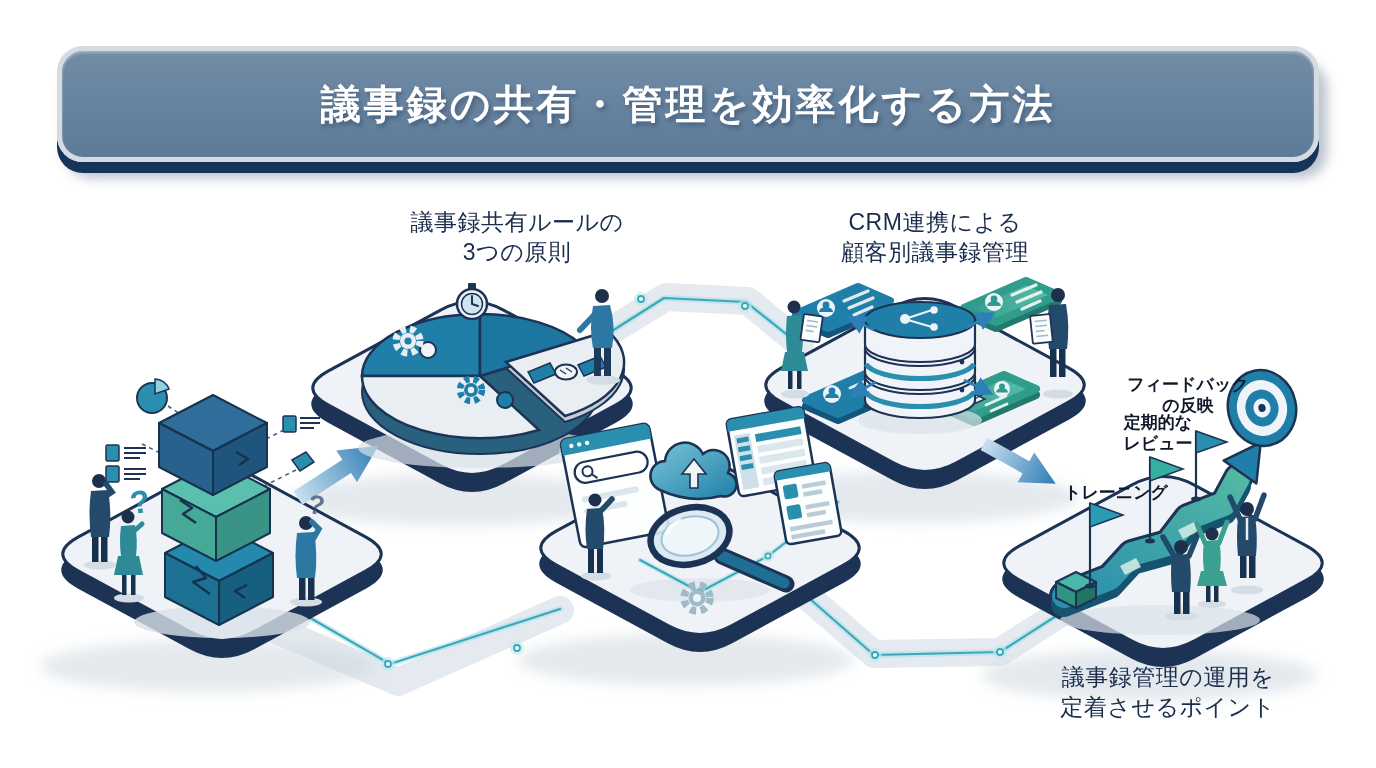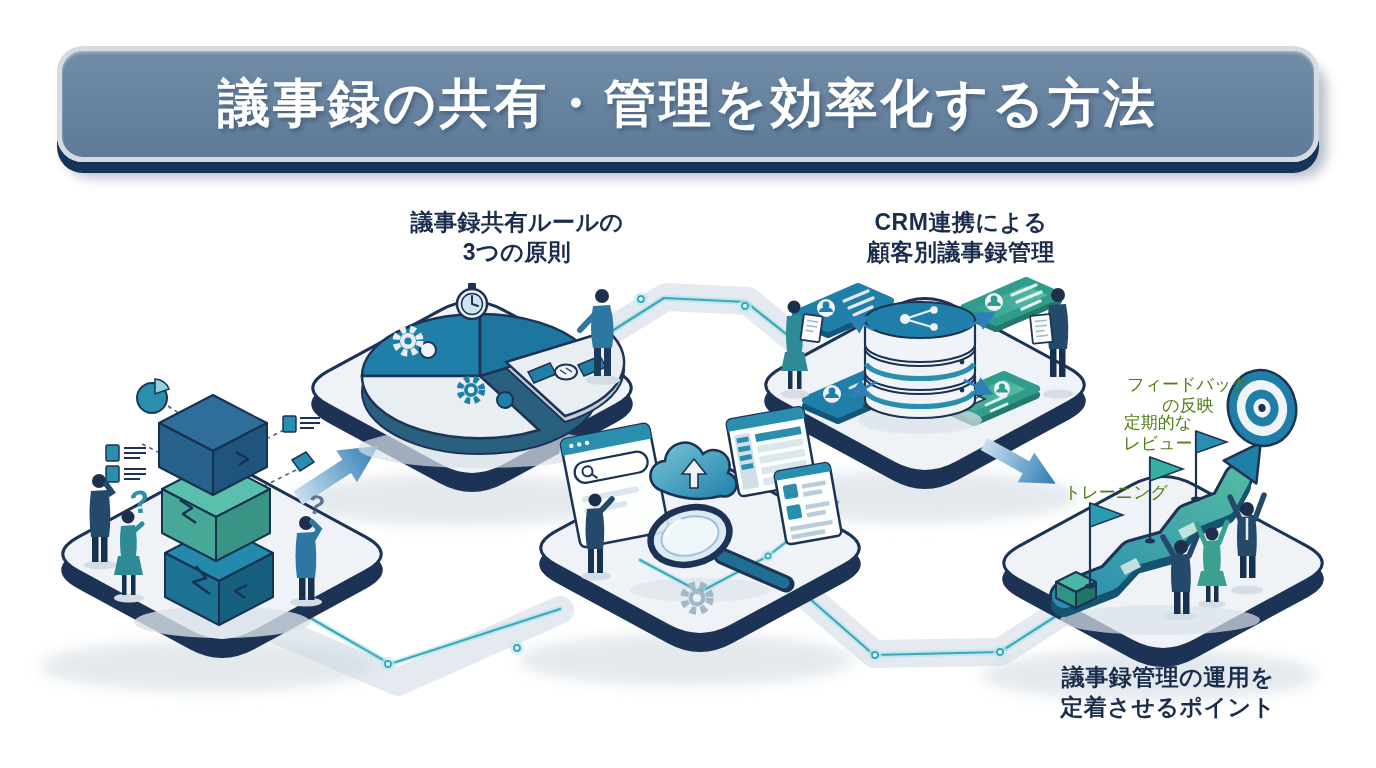--- a/index.html
+++ b/index.html
@@ -4,25 +4,25 @@
 <style>
   html,body{margin:0;padding:0;background:#ffffff;}
   #canvas{position:relative;width:1376px;height:768px;overflow:hidden;background:#ffffff;
           font-family:"Liberation Sans",sans-serif;}
   #scene{position:absolute;left:0;top:0;}
   .banner{position:absolute;left:57px;top:46px;width:1252px;height:106px;
           background:linear-gradient(180deg,#728ca6 0%,#66829e 55%,#5d7a97 100%);
           border:5px solid #d4dbe1;border-radius:26px;
           box-shadow:0 11px 0 #16335a, 8px 16px 12px rgba(22,51,90,.30), inset 0 2px 3px rgba(255,255,255,.35);
           display:flex;align-items:center;justify-content:center;}
-  .banner h1{margin:0;color:#ffffff;font-size:52px;font-weight:800;letter-spacing:3px;
+  .banner h1{margin:0;color:#ffffff;font-size:40px;font-weight:800;letter-spacing:3px;
           text-shadow:2px 3px 4px rgba(15,35,70,.35);white-space:nowrap;}
   .step-label{position:absolute;width:320px;text-align:center;color:#1b2d4d;
-          font-size:23px;font-weight:700;line-height:1.32;white-space:pre-line;letter-spacing:.5px;}
-  .annot{position:absolute;text-align:center;color:#4d7c0f;font-size:17px;font-weight:400;
+          font-size:23px;font-weight:400;line-height:1.32;white-space:pre-line;letter-spacing:.5px;}
+  .annot{position:absolute;text-align:center;color:#0f172a;font-size:17px;font-weight:700;
           line-height:1.25;white-space:pre-line;}
   .qmark{position:absolute;font-weight:800;line-height:1;}
   .qmark.left{left:130px;top:486px;font-size:32px;color:#2a8fae;transform:rotate(-8deg);}
   .qmark.right{left:308px;top:492px;font-size:27px;color:#5f7591;transform:rotate(10deg);}
 </style>
 </head>
 <body>
 
 <div id="canvas">
 
@@ -547,21 +547,21 @@
     </g>
   </g>
 </svg>
 
 <div class="banner">
   <h1>議事録の共有・管理を効率化する方法</h1>
 </div>
 
 <div class="step-label" style="left:357px;top:207px;">議事録共有ルールの
 3つの原則</div>
-<div class="step-label" style="left:801px;top:207px;">CRM連携による
+<div class="step-label" style="left:775px;top:207px;">CRM連携による
 顧客別議事録管理</div>
 <div class="step-label" style="left:1008px;top:662px;">議事録管理の運用を
 定着させるポイント</div>
 
 <div class="annot" style="left:1118px;top:374px;width:140px;">フィードバック
 の反映</div>
 <div class="annot" style="left:1098px;top:412px;width:120px;">定期的な
 レビュー</div>
 <div class="annot" style="left:1056px;top:470px;width:120px;margin-top:12px;">トレーニング</div>
 

